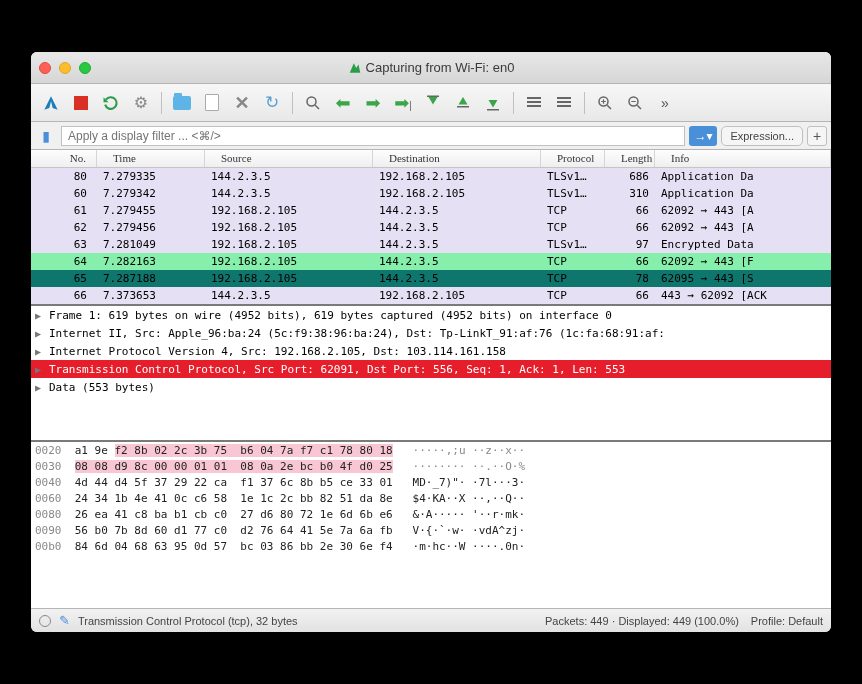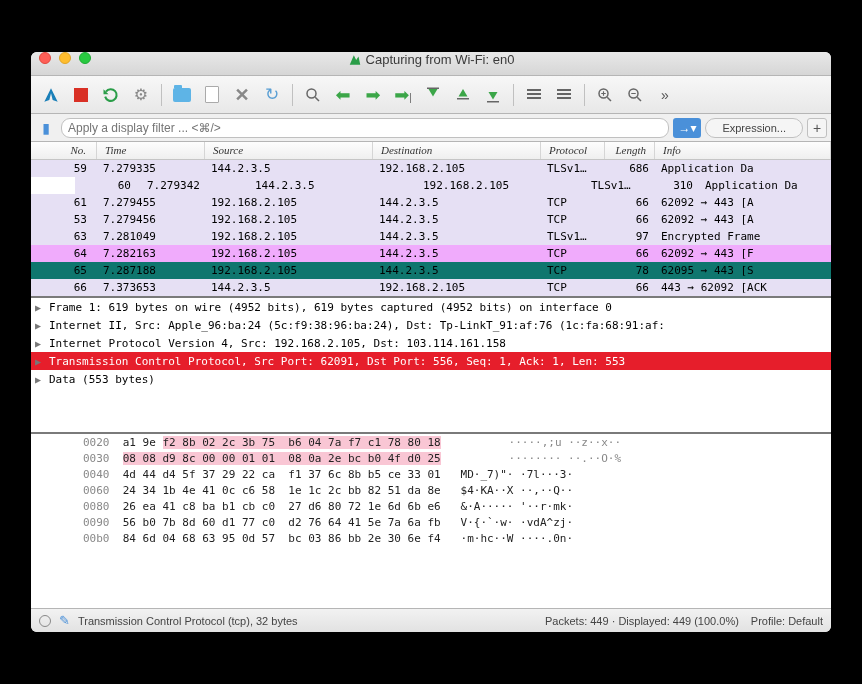--- a/index.html
+++ b/index.html
@@ -1,61 +1,61 @@
 <!DOCTYPE html>
 <html><head>
 <meta charset="utf-8">
 <style>
 * { margin: 0; padding: 0; box-sizing: border-box; }
 body { background: #000; font-family: -apple-system, "Lucida Grande", sans-serif; font-size: 12px; display: flex; align-items: center; justify-content: center; height: 684px; width: 862px; }
 .window { background: #ececec; width: 800px; height: 580px; border-radius: 6px; box-shadow: 0 10px 40px rgba(0,0,0,0.5); display: flex; flex-direction: column; overflow: hidden; }
-.titlebar { height: 24px; display: flex; padding: 0 8px; background: linear-gradient(#e8e8e8,#d6d6d6); border-bottom: 1px solid #b5b5b5; position: relative; }
+.titlebar { height: 32px; display: flex; align-items: center; padding: 0 8px; background: linear-gradient(#e8e8e8,#d6d6d6); border-bottom: 1px solid #b5b5b5; position: relative; }
 .traffic { display: flex; gap: 8px; }
 .t-dot { width: 12px; height: 12px; border-radius: 50%; }
 .t-close { background: #ff5f57; border: 0.5px solid #e1493f; }
 .t-min { background: #ffbd2e; border: 0.5px solid #e0a528; }
 .t-max { background: #28c940; border: 0.5px solid #1fab34; }
 .title { position: absolute; left: 0; right: 0; text-align: center; font-size: 13px; color: #3a3a3a; pointer-events: none; display: flex; align-items: center; justify-content: center; gap: 4px; }
 .shark { width: 14px; height: 14px; }
 .toolbar { height: 38px; background: linear-gradient(#f7f7f7,#e8e8e8); border-bottom: 1px solid #b5b5b5; display: flex; align-items: center; padding: 0 6px; gap: 2px; }
 .tb-btn { width: 28px; height: 28px; display: flex; align-items: center; justify-content: center; border-radius: 3px; }
 .tb-sep { width: 1px; height: 22px; background: #c0c0c0; margin: 0 4px; }
 .stop-sq { width: 14px; height: 14px; background: #d93025; }
 .gear-ico { color: #888; font-size: 16px; }
 .folder-ico { width: 18px; height: 14px; background: #5eb4e6; border-radius: 2px; position: relative; }
 .folder-ico::before { content: ''; position: absolute; top: -3px; left: 1px; width: 8px; height: 3px; background: #5eb4e6; border-radius: 1px 1px 0 0; }
 .doc-ico { width: 14px; height: 17px; background: #fff; border: 1px solid #aaa; border-radius: 1px; }
 .close-ico { color: #888; font-size: 18px; font-weight: bold; }
 .arrow-ico { font-size: 18px; }
 .filterbar { height: 28px; background: #f0f0f0; border-bottom: 1px solid #b5b5b5; display: flex; align-items: center; padding: 0 4px; gap: 4px; }
 .bookmark-ico { color: #4a90d9; font-size: 14px; }
-.filter-input { flex: 1; height: 20px; background: #fff; border: 1px solid #c0c0c0; border-radius: 9px; padding: 0 6px; font-size: 12px; color: #999; }
+.filter-input { flex: 1; height: 20px; background: #fff; border: 1px solid #c0c0c0; border-radius: 0; padding: 0 6px; font-size: 12px; color: #999; }
 .filter-go { width: 28px; height: 20px; background: #4a90d9; border-radius: 3px; display: flex; align-items: center; justify-content: center; color: #fff; font-size: 12px; }
-.expr-btn { height: 20px; padding: 0 16px; background: #f5f5f5; border: 1px solid #c0c0c0; border-radius: 10px; font-size: 11px; color: #444; display: flex; align-items: center; }
+.expr-btn { height: 20px; padding: 0 8px; background: #f5f5f5; border: 1px solid #c0c0c0; border-radius: 5px; font-size: 11px; color: #444; display: flex; align-items: center; }
 .plus-btn { width: 20px; height: 20px; background: #f5f5f5; border: 1px solid #c0c0c0; border-radius: 3px; display: flex; align-items: center; justify-content: center; font-size: 14px; color: #555; }
 .packet-table { flex: 0 0 156px; background: #fff; overflow: hidden; font-family: "Menlo", monospace; font-size: 11px; border-bottom: 2px solid #7a7a7a; }
 .pt-header { display: flex; height: 18px; background: linear-gradient(#fdfdfd,#efefef); border-bottom: 1px solid #c5c5c5; font-family: -apple-system; font-size: 11px; color: #333; }
-.pt-h { padding: 2px 8px; border-right: 1px solid #d5d5d5; font-style: italic; }
+.pt-h { padding: 2px 16px; border-right: 1px solid #d5d5d5; }
 .pt-row { display: flex; height: 17px; align-items: center; }
 .pt-c { padding: 0 6px; white-space: nowrap; overflow: hidden; }
 .col-no { width: 66px; text-align: right; padding-right: 10px; }
 .col-time { width: 108px; }
 .col-src { width: 168px; }
 .col-dst { width: 168px; }
 .col-proto { width: 64px; }
 .col-len { width: 50px; text-align: right; }
 .col-info { flex: 1; }
 .pt-body { overflow: hidden; }
 .details { flex: 0 0 136px; background: #fff; font-family: "Menlo", monospace; font-size: 11px; overflow: hidden; border-bottom: 2px solid #7a7a7a; }
 .dt-row { display: flex; align-items: center; height: 18px; padding: 0 4px; }
 .dt-arrow { width: 14px; color: #777; font-size: 10px; }
 .dt-sel { background: #e61e2b; color: #fff; }
 .hexdump { flex: 1; background: #fff; font-family: "Menlo", monospace; font-size: 11px; overflow: hidden; padding: 2px 4px; color: #888; }
 .hx-row { height: 16px; white-space: pre; }
-.hx-off { color: #888; margin-left: 48px; }
+.hx-off { color: #888; }
 .hx-on { color: #222; }
 .hx-hl { background: #f9c6d4; color: #222; }
 .statusbar { height: 24px; background: linear-gradient(#f2f2f2,#e2e2e2); border-top: 1px solid #b5b5b5; display: flex; align-items: center; padding: 0 8px; font-size: 11px; color: #444; gap: 12px; }
 .sb-left { display: flex; align-items: center; gap: 8px; flex: 1; }
 .sb-circle { width: 12px; height: 12px; border: 1.5px solid #888; border-radius: 50%; }
 .sb-pen { color: #4a90d9; font-size: 13px; }
 svg { display: block; }
 </style>
 </head>
 <body>
@@ -192,65 +192,65 @@
       <div class="pt-h col-no">No.</div>
       <div class="pt-h col-time">Time</div>
       <div class="pt-h col-src">Source</div>
       <div class="pt-h col-dst">Destination</div>
       <div class="pt-h col-proto">Protocol</div>
       <div class="pt-h col-len">Length</div>
       <div class="pt-h col-info">Info</div>
     </div>
     <div class="pt-body" id="pt-body">
         <div class="pt-row" style="background: rgb(230, 224, 244);">
-          <div class="pt-c col-no">59</div>
+          <div class="pt-c col-no">80</div>
           <div class="pt-c col-time">7.279335</div>
           <div class="pt-c col-src">144.2.3.5</div>
           <div class="pt-c col-dst">192.168.2.105</div>
           <div class="pt-c col-proto">TLSv1…</div>
           <div class="pt-c col-len">686</div>
           <div class="pt-c col-info">Application Da</div>
         </div>
-        <div class="pt-row" style="background: rgb(230, 224, 244); margin-left: 44px;">
+        <div class="pt-row" style="background: rgb(230, 224, 244);">
           <div class="pt-c col-no">60</div>
           <div class="pt-c col-time">7.279342</div>
           <div class="pt-c col-src">144.2.3.5</div>
           <div class="pt-c col-dst">192.168.2.105</div>
           <div class="pt-c col-proto">TLSv1…</div>
           <div class="pt-c col-len">310</div>
           <div class="pt-c col-info">Application Da</div>
         </div>
         <div class="pt-row" style="background: rgb(230, 224, 244);">
           <div class="pt-c col-no">61</div>
           <div class="pt-c col-time">7.279455</div>
           <div class="pt-c col-src">192.168.2.105</div>
           <div class="pt-c col-dst">144.2.3.5</div>
           <div class="pt-c col-proto">TCP</div>
           <div class="pt-c col-len">66</div>
           <div class="pt-c col-info">62092 → 443  [A</div>
         </div>
         <div class="pt-row" style="background: rgb(230, 224, 244);">
-          <div class="pt-c col-no">53</div>
+          <div class="pt-c col-no">62</div>
           <div class="pt-c col-time">7.279456</div>
           <div class="pt-c col-src">192.168.2.105</div>
           <div class="pt-c col-dst">144.2.3.5</div>
           <div class="pt-c col-proto">TCP</div>
           <div class="pt-c col-len">66</div>
           <div class="pt-c col-info">62092 → 443  [A</div>
         </div>
         <div class="pt-row" style="background: rgb(230, 224, 244);">
           <div class="pt-c col-no">63</div>
           <div class="pt-c col-time">7.281049</div>
           <div class="pt-c col-src">192.168.2.105</div>
           <div class="pt-c col-dst">144.2.3.5</div>
           <div class="pt-c col-proto">TLSv1…</div>
           <div class="pt-c col-len">97</div>
-          <div class="pt-c col-info">Encrypted Frame</div>
-        </div>
-        <div class="pt-row" style="background: #f0abfc;">
+          <div class="pt-c col-info">Encrypted Data</div>
+        </div>
+        <div class="pt-row" style="background: #86efac;">
           <div class="pt-c col-no">64</div>
           <div class="pt-c col-time">7.282163</div>
           <div class="pt-c col-src">192.168.2.105</div>
           <div class="pt-c col-dst">144.2.3.5</div>
           <div class="pt-c col-proto">TCP</div>
           <div class="pt-c col-len">66</div>
           <div class="pt-c col-info">62092 → 443  [F</div>
         </div>
         <div class="pt-row" style="background: #0f766e;">
           <div class="pt-c col-no">65</div>

